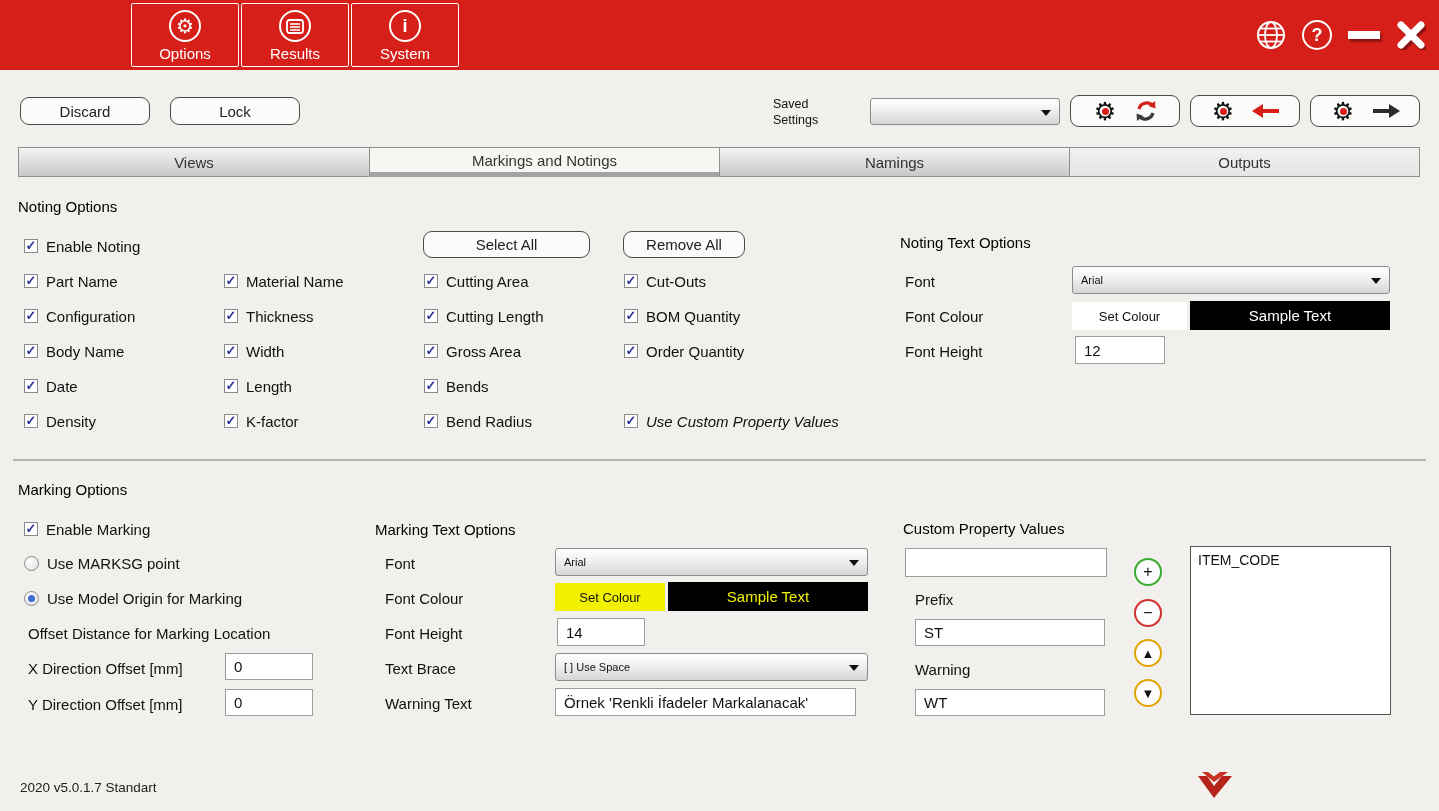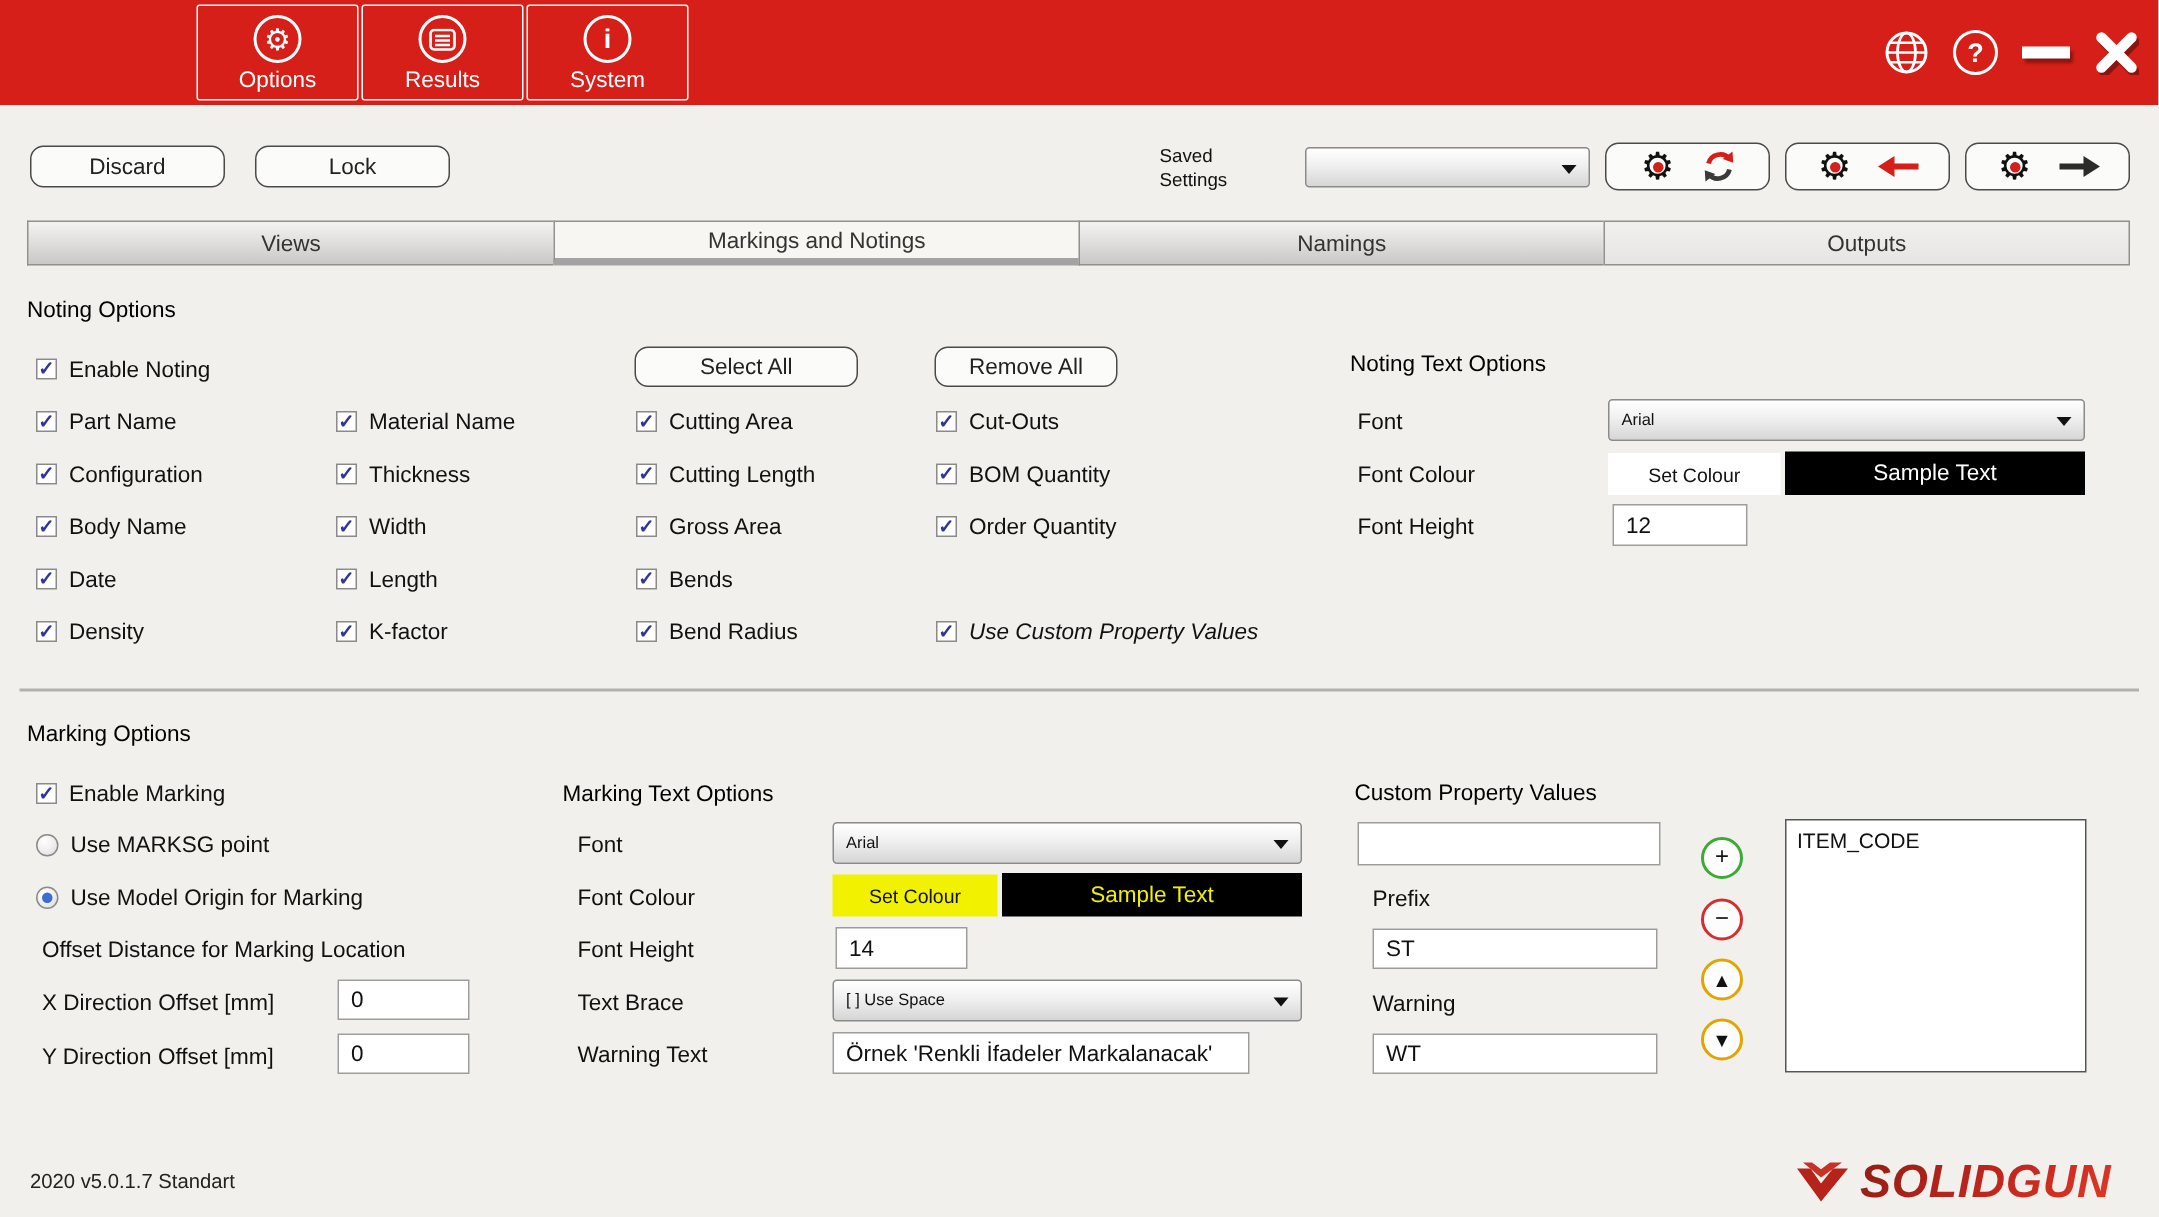--- a/index.html
+++ b/index.html
@@ -308,21 +308,21 @@
   </div>
 <div class="ckrow" style="left:624px; top:341px;">
     <span class="cb"></span>
     <span class="cklabel">Order Quantity</span>
   </div>
 <div class="ckrow" style="left:624px; top:411px;">
     <span class="cb"></span>
     <span class="cklabel it">Use Custom Property Values</span>
   </div>
 
-<div class="btn" style="left:423px; top:231px; width:149px; height:27px;">
+<div class="btn" style="left:423px; top:231px; width:167px; height:27px;">
   <span>Select All</span>
 </div>
 <div class="btn" style="left:623px; top:231px; width:122px; height:27px;">
   <span>Remove All</span>
 </div>
 
 <div class="sectitle" style="left:900px; top:234px;">Noting Text Options</div>
 
 <div class="flabel" style="left:905px; top:273px;">Font</div>
 <div class="dropdown" style="left:1072px; top:266px; width:318px; height:28px;">
@@ -386,21 +386,21 @@
 <div class="flabel" style="left:385px; top:625px;">Font Height</div>
 <input class="tinput" style="left: 557px; top: 618px; width: 88px; height: 28px;" value="14">
 
 <div class="flabel" style="left:385px; top:660px;">Text Brace</div>
 <div class="dropdown" style="left:555px; top:653px; width:313px; height:28px;">
   <span>[ ] Use Space</span>
   <span class="caret"></span>
 </div>
 
 <div class="flabel" style="left:385px; top:695px;">Warning Text</div>
-<input class="tinput" style="left: 555px; top: 688px; width: 278px; height: 28px;" value="Örnek 'Renkli İfadeler Markalanacak'">
+<input class="tinput" style="left: 555px; top: 688px; width: 301px; height: 28px;" value="Örnek 'Renkli İfadeler Markalanacak'">
 
 <div class="sectitle" style="left:903px; top:520px;">Custom Property Values</div>
 
 <input class="tinput" style="left: 905px; top: 548px; width: 202px; height: 29px;" value="">
 
 <div class="flabel" style="left:915px; top:591px;">Prefix</div>
 <input class="tinput" style="left: 915px; top: 619px; width: 190px; height: 27px;" value="ST">
 
 <div class="flabel" style="left:915px; top:661px;">Warning</div>
 <input class="tinput" style="left: 915px; top: 689px; width: 190px; height: 27px;" value="WT">
@@ -424,14 +424,13 @@
 
 <div class="version" style="left:20px; top:780px;">2020 v5.0.1.7 Standart</div>
 
 <div class="logo" style="left:1196px; top:770px;">
   <span>
     <svg width="40" height="30" viewBox="0 0 40 30">
       <path d="M2 6 L18 28 L36 6 L26 6 L18 16 L11 6 Z" fill="#b5231a"></path>
       <path d="M6 2 L18 12 L32 2 L24 2 L18 6.5 L12 2 Z" fill="#c93222"></path>
     </svg>
   </span>
-  <span class="logotext">SOLIDGUN</span>
 </div>
 
 </body></html>

